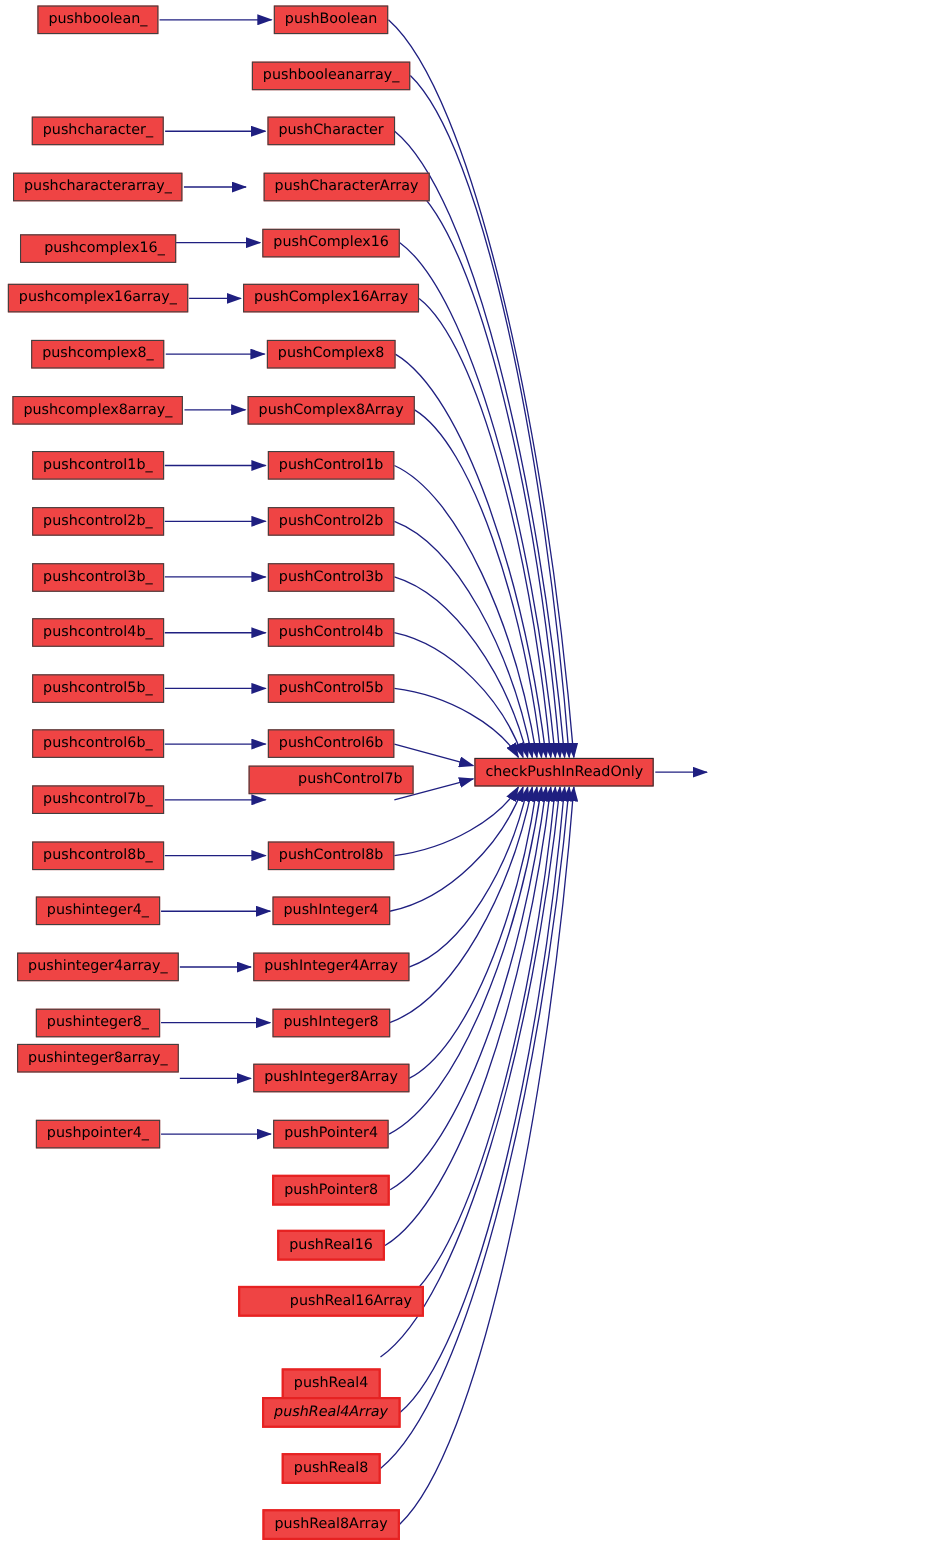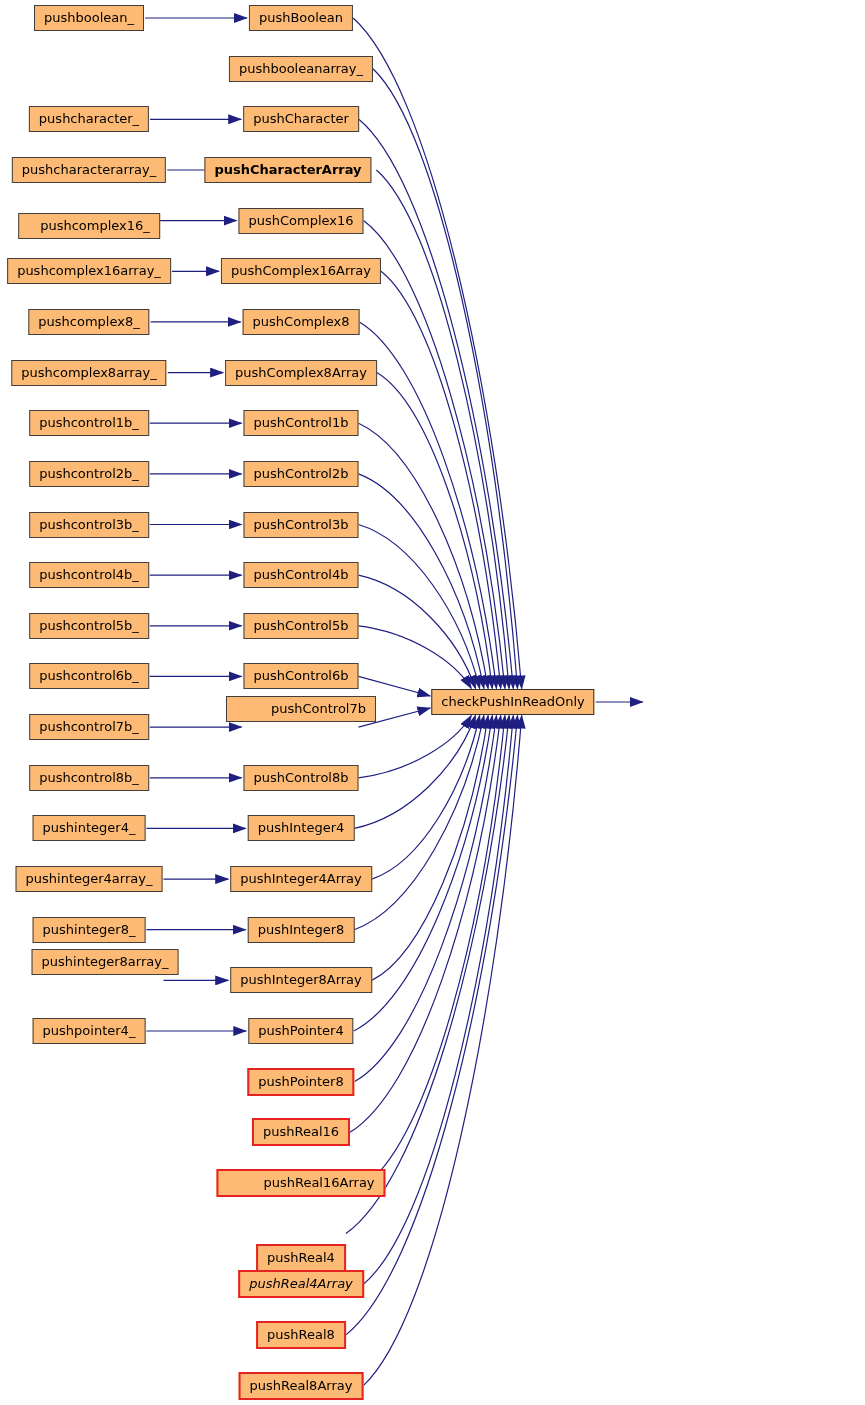--- a/index.html
+++ b/index.html
@@ -8,21 +8,21 @@
     width: 865px;
     height: 1405px;
     background: #ffffff;
     font-family: "DejaVu Sans", "Liberation Sans", sans-serif;
     overflow: hidden;
   }
   #edges { position: absolute; left: 0; top: 0; }
   .node {
     position: absolute;
     transform: translate(-50%, -50%);
-    background: #fdba74;
+    background: #ef4444;
     border: 1px solid #404040;
     color: #000000;
     font-size: 13px;
     line-height: 16px;
     padding: 4px 9px;
     white-space: nowrap;
     text-align: center;
     cursor: pointer;
     box-sizing: border-box;
   }
@@ -94,21 +94,21 @@
   </svg>
 
   <div class="node hub" id="hub-node" style="left:513px; top:702px;">checkPushInReadOnly</div>
 
 <div class="node" style="left: 89px; top: 18px;">pushboolean_</div>
     <div class="node" style="left: 301px; top: 18px;">pushBoolean</div>
     <div class="node" style="left: 301px; top: 68.65px;">pushbooleanarray_</div>
     <div class="node" style="left: 89px; top: 119.3px;">pushcharacter_</div>
     <div class="node" style="left: 301px; top: 119.3px;">pushCharacter</div>
     <div class="node" style="left: 89px; top: 169.95px;">pushcharacterarray_</div>
-    <div class="node" style="left: 288px; top: 169.95px; font-weight: bold;">pushCharacterArray</div>
+    <div class="node" style="left: 315px; top: 169.95px;">pushCharacterArray</div>
     <div class="node" style="left: 89px; top: 226px; padding-left: 21px;">pushcomplex16_</div>
     <div class="node" style="left: 301px; top: 220.6px;">pushComplex16</div>
     <div class="node" style="left: 89px; top: 271.25px;">pushcomplex16array_</div>
     <div class="node" style="left: 301px; top: 271.25px;">pushComplex16Array</div>
     <div class="node" style="left: 89px; top: 321.9px;">pushcomplex8_</div>
     <div class="node" style="left: 301px; top: 321.9px;">pushComplex8</div>
     <div class="node" style="left: 89px; top: 372.55px;">pushcomplex8array_</div>
     <div class="node" style="left: 301px; top: 372.55px;">pushComplex8Array</div>
     <div class="node" style="left: 89px; top: 423.2px;">pushcontrol1b_</div>
     <div class="node" style="left: 301px; top: 423.2px;">pushControl1b</div>
@@ -125,21 +125,21 @@
     <div class="node" style="left: 89px; top: 727.1px;">pushcontrol7b_</div>
     <div class="node" style="left: 301px; top: 709px; padding-left: 44px;">pushControl7b</div>
     <div class="node" style="left: 89px; top: 777.75px;">pushcontrol8b_</div>
     <div class="node" style="left: 301px; top: 777.75px;">pushControl8b</div>
     <div class="node" style="left: 89px; top: 828.4px;">pushinteger4_</div>
     <div class="node" style="left: 301px; top: 828.4px;">pushInteger4</div>
     <div class="node" style="left: 89px; top: 879.05px;">pushinteger4array_</div>
     <div class="node" style="left: 301px; top: 879.05px;">pushInteger4Array</div>
     <div class="node" style="left: 89px; top: 929.7px;">pushinteger8_</div>
     <div class="node" style="left: 301px; top: 929.7px;">pushInteger8</div>
-    <div class="node" style="left: 89px; top: 962px; margin-left: 16px;">pushinteger8array_</div>
+    <div class="node" style="left: 89px; top: 962px;">pushinteger8array_</div>
     <div class="node" style="left: 301px; top: 980.35px;">pushInteger8Array</div>
     <div class="node" style="left: 89px; top: 1031px;">pushpointer4_</div>
     <div class="node" style="left: 301px; top: 1031px;">pushPointer4</div>
     <div class="node red" style="left: 301px; top: 1081.65px;">pushPointer8</div>
     <div class="node red" style="left: 301px; top: 1132.3px;">pushReal16</div>
     <div class="node red" style="left: 301px; top: 1182.95px; padding-left: 45px;">pushReal16Array</div>
     <div class="node red" style="left: 301px; top: 1233.6px; margin-top: 24px;">pushReal4</div>
     <div class="node red" style="left: 301px; top: 1284.25px; font-style: italic;">pushReal4Array</div>
     <div class="node red" style="left: 301px; top: 1334.9px;">pushReal8</div>
     <div class="node red" style="left: 301px; top: 1385.55px;">pushReal8Array</div>

